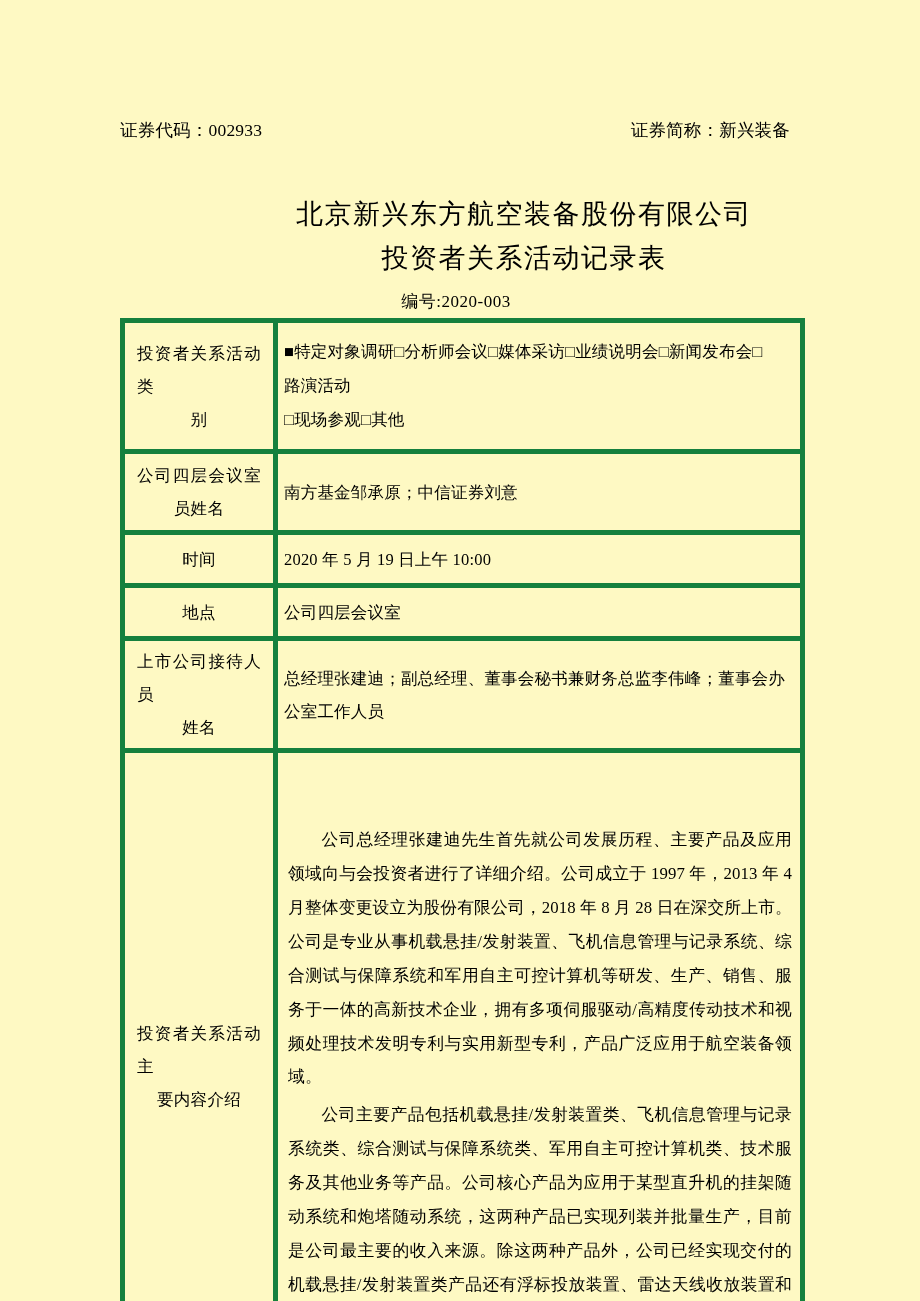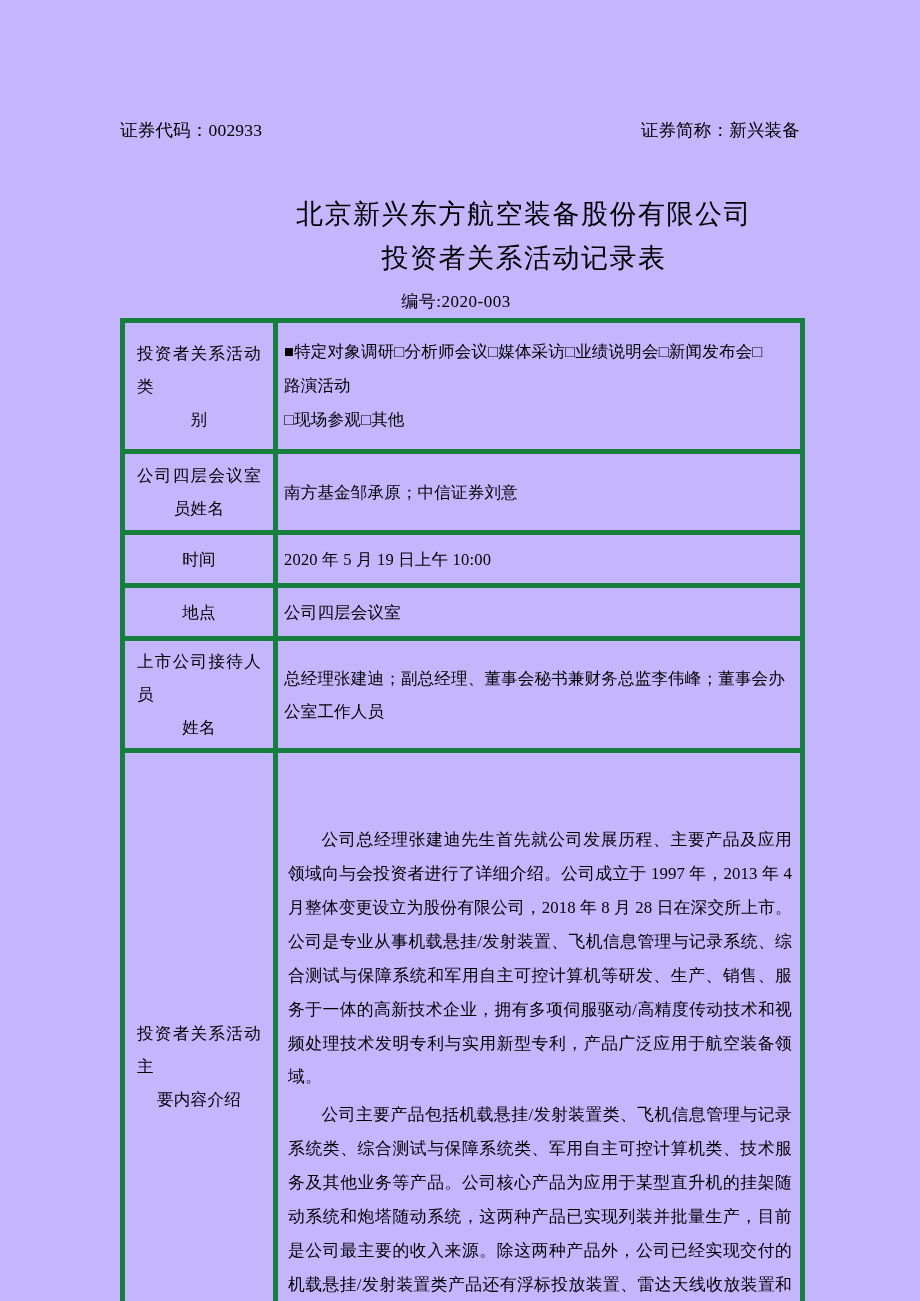--- a/index.html
+++ b/index.html
@@ -8,39 +8,40 @@
     background: #ffffff;
   }
   body {
     font-family: "Liberation Serif", "DejaVu Serif", serif;
     color: #000000;
   }
   #page {
     position: relative;
     width: 920px;
     height: 1301px;
-    background: #c4b5fd;
+    background: #fef9c3;
     overflow: hidden;
     box-sizing: border-box;
   }
 
   
   .header-row {
     position: absolute;
     top: 118px;
     left: 120px;
     width: 680px;
     display: flex;
     align-items: baseline;
     font-size: 17.5px;
     letter-spacing: 0.2px;
   }
   .header-left { flex: 0 0 auto; }
   .header-right {
     margin-left: auto;
+    margin-right: 10px;
   }
 
   
   .doc-title-1, .doc-title-2 {
     position: absolute;
     left: 16px;
     width: 920px;
     text-align: center;
     font-size: 27px;
     font-weight: normal;

